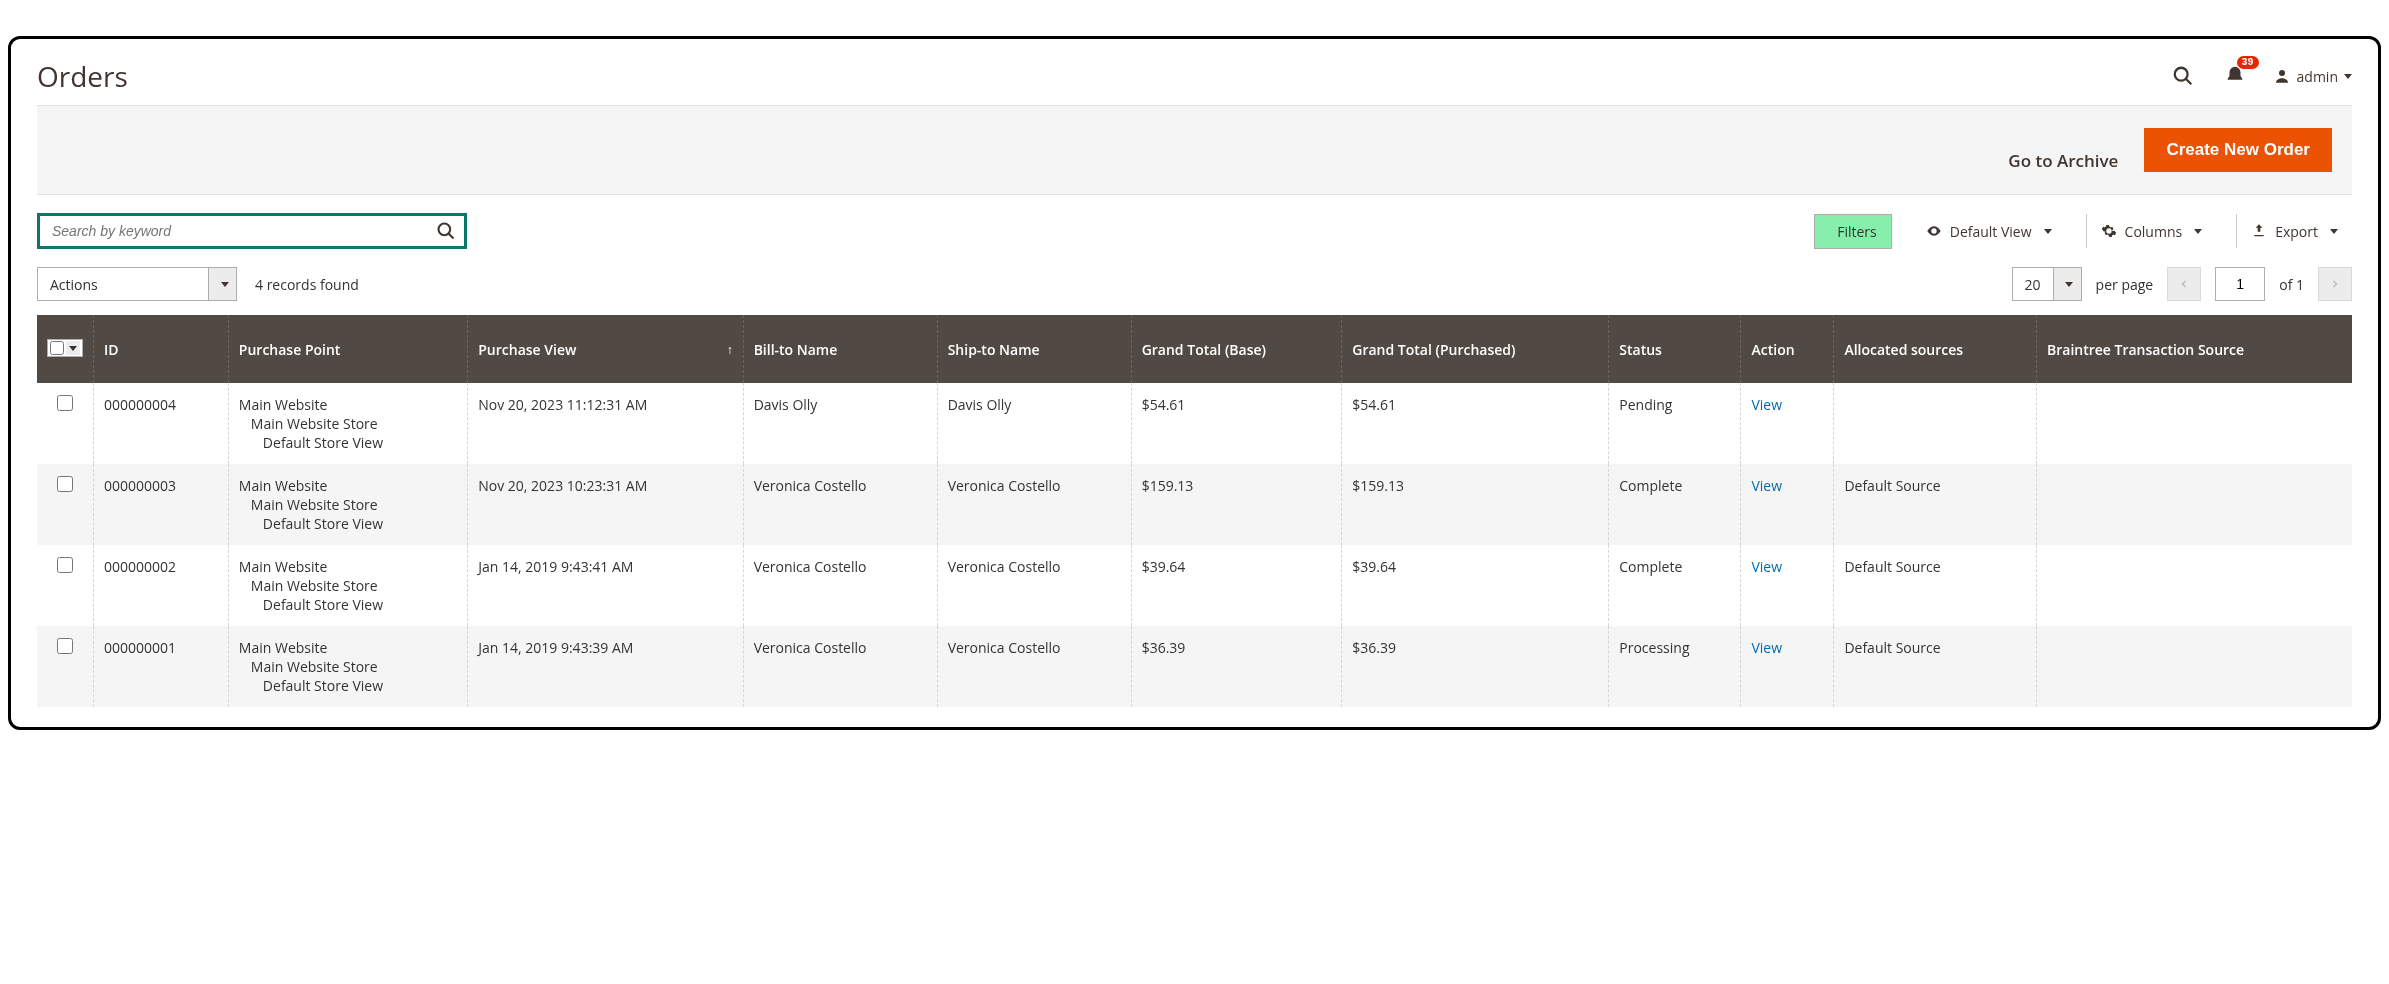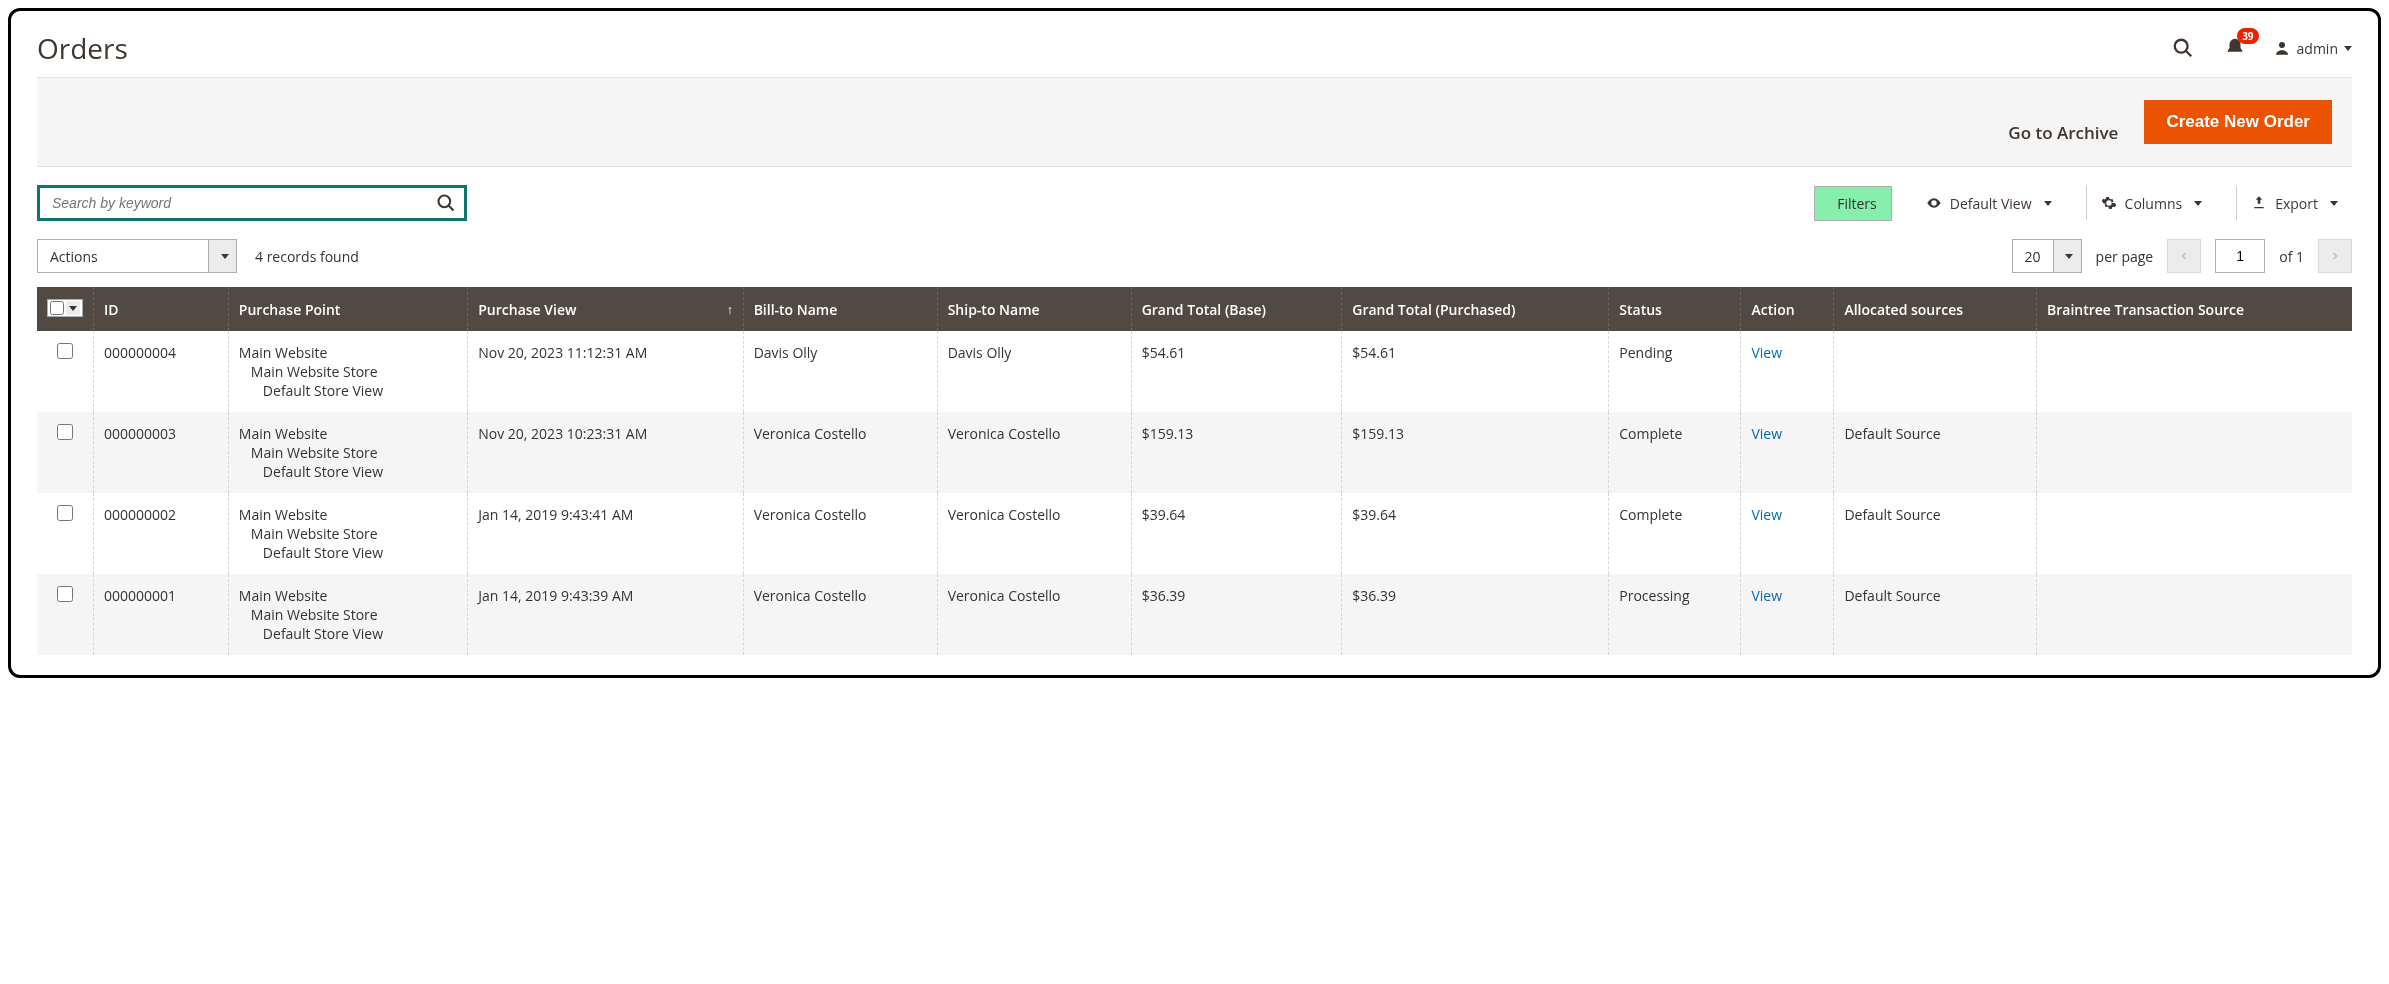--- a/index.html
+++ b/index.html
@@ -9,20 +9,21 @@
     color: #333;
     background: #fff;
     padding: 8px;
   }
   .frame {
     border: 3px solid #000;
     border-radius: 12px;
     overflow: hidden;
     min-height: 620px;
     padding-bottom: 20px;
+    margin-top: 28px;
   }
   .header-row {
     display: flex;
     justify-content: space-between;
     align-items: center;
     padding: 18px 26px 10px 26px;
   }
   .page-title {
     font-size: 28px;
     font-weight: 400;
@@ -31,21 +32,21 @@
   .header-icons {
     display: flex;
     align-items: center;
     gap: 24px;
   }
   .icon-btn {
     display:flex; align-items:center; justify-content:center;
     width:28px; height:28px; color:#41362f; cursor:pointer;
   }
   .icon-btn svg { width:22px; height:22px; }
-  .bell-wrap { position:relative; }
+  .bell-wrap { position:relative;font-family:Liberation Mono, monospace; }
   .badge {
     position:absolute; top:-6px; right:-10px;
     background:#eb2300; color:#fff; font-size:10px; font-weight:700;
     border-radius:10px; padding:1px 5px; min-width:18px; text-align:center;
   }
   .user-menu { display:flex; align-items:center; gap:6px; cursor:pointer; font-size:14px; color:#41362f;}
   .user-menu svg{width:18px;height:18px;}
   .caret-down { width:0; height:0; border-left:4px solid transparent; border-right:4px solid transparent; border-top:5px solid #41362f; }
 
   .action-bar {
@@ -119,21 +120,21 @@
   .pg-input {
     width:50px; height:34px; border:1px solid #adadad; text-align:center; font-size:14px;
   }
 
   table.data-grid {
     width: calc(100% - 52px); margin:0 26px; border-collapse:collapse;
     font-size:14px;
   }
   table.data-grid thead th {
     background:#514943; color:#fff; font-weight:600; text-align:left;
-    padding:12px 10px; font-size:14px; white-space:nowrap;
+    padding:24px 10px; font-size:14px; white-space:nowrap;
     border-right:1px dashed #6b635c;
   }
   table.data-grid thead th:last-child{border-right:none;}
   .th-sort { display:flex; align-items:center; justify-content:space-between; gap:8px;}
   .sort-arrow{font-size:12px;}
   table.data-grid tbody td {
     padding:12px 10px; vertical-align:top;
     border-right:1px dashed #d6d6d6;
   }
   table.data-grid tbody td:last-child{border-right:none;}

